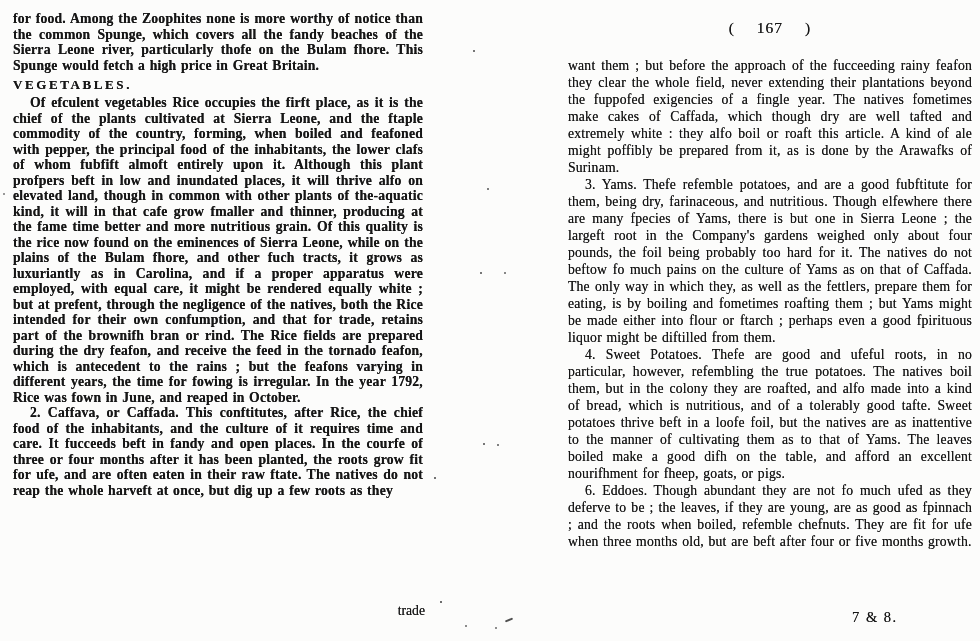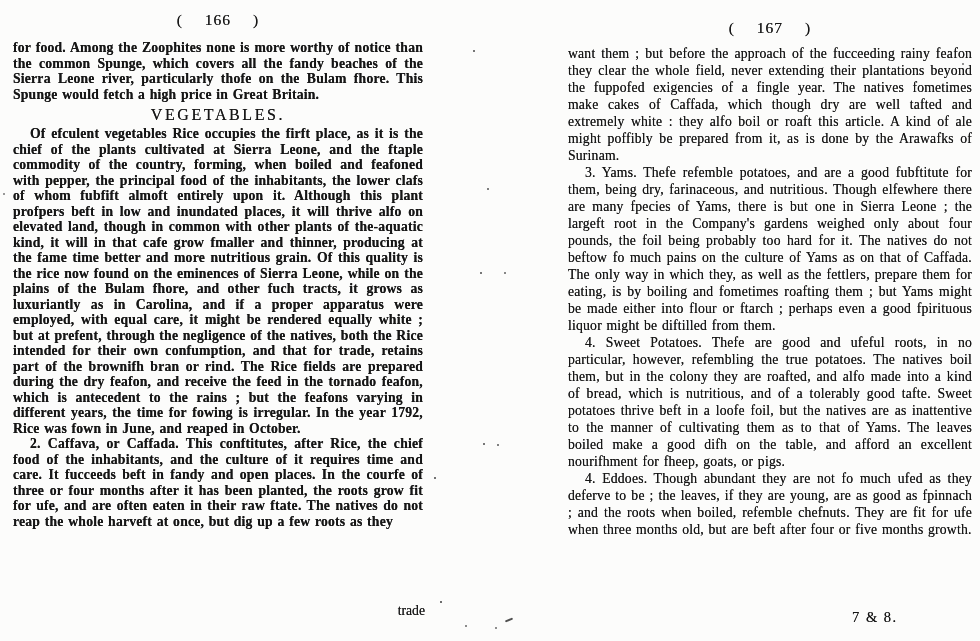--- a/index.html
+++ b/index.html
@@ -19,39 +19,39 @@
   .page-right { left: 568px; top: 19px;  width: 404px; height: 614px; overflow: hidden; }
 
   .folio {
     text-align: center;
     font-size: 15.5px;
     letter-spacing: 1px;
     word-spacing: 17px;
     text-shadow: 0 0 0.4px rgba(20,20,20,0.75);
   }
   .page-left  .folio { margin-bottom: 11px; }
-  .page-right .folio { margin-bottom: 8px; text-align: center; }
+  .page-right .folio { margin-bottom: 20px; text-align: center; }
 
   .para {
     margin: 0;
     text-align: justify;
     font-size: 13.7px;
     letter-spacing: 0.2px;
     word-spacing: 1px;
     text-shadow: 0 0 0.45px rgba(20,20,20,0.8);
   }
   .page-left  .para { line-height: 15.5px; font-weight: bold; }
   .page-right .para { line-height: 17px; }
   .indent { text-indent: 17px; }
 
   .heading {
     margin: 4px 0 2px 0;
-    font-size: 16px;
-    font-weight: normal;
-    text-align: center;
+    font-size: 13px;
+    font-weight: bold;
+    text-align: left;
     letter-spacing: 2.6px;
     text-shadow: 0 0 0.45px rgba(20,20,20,0.8);
   }
 
   .catchword {
     position: absolute;
     left: 330px; top: 603px; width: 95px;
     text-align: right;
     font-size: 13.7px;
     text-shadow: 0 0 0.45px rgba(20,20,20,0.8);
@@ -87,33 +87,32 @@
     width: 8px; height: 2px; background: #4f4f4f;
     transform: rotate(-22deg); border-radius: 1px;
   }
 </style>
 </head>
 <body>
 
 <div class="sheet">
 
   <div class="page page-left">
-    <div class="folio">( 166 )</div>
     <p class="para">for food.  Among the Zoophites none is more worthy of notice than the common Spunge, which covers all the fandy beaches of the Sierra Leone river, particularly thofe on the Bulam fhore.  This Spunge would fetch a high price in Great Britain.</p>
     <h2 class="heading">VEGETABLES.</h2>
     <p class="para indent">Of efculent vegetables Rice occupies the firft place, as it is the chief of the plants cultivated at Sierra Leone, and the ftaple commodity of the country, forming, when boiled and feafoned with pepper, the principal food of the inhabitants, the lower clafs of whom fubfift almoft entirely upon it.  Although this plant profpers beft in low and inundated places, it will thrive alfo on elevated land, though in common with other plants of the-aquatic kind, it will in that cafe grow fmaller and thinner, producing at the fame time better and more nutritious grain.  Of this quality is the rice now found on the eminences of Sierra Leone, while on the plains of the Bulam fhore, and other fuch tracts, it grows as luxuriantly as in Carolina, and if a proper apparatus were employed, with equal care, it might be rendered equally white ; but at prefent, through the negligence of the natives, both the Rice intended for their own confumption, and that for trade, retains part of the brownifh bran or rind.  The Rice fields are prepared during the dry feafon, and receive the feed in the tornado feafon, which is antecedent to the rains ; but the feafons varying in different years, the time for fowing is irregular.  In the year 1792, Rice was fown in June, and reaped in October.</p>
     <p class="para indent">2. Caffava, or Caffada.  This conftitutes, after Rice, the chief food of the inhabitants, and the culture of it requires time and care.  It fucceeds beft in fandy and open places.  In the courfe of three or four months after it has been planted, the roots grow fit for ufe, and are often eaten in their raw ftate.  The natives do not reap the whole harveft at once, but dig up a few roots as they</p>
   </div>
 
   <div class="page page-right">
     <div class="folio">( 167 )</div>
     <p class="para">want them ; but before the approach of the fucceeding rainy feafon they clear the whole field, never extending their plantations beyond the fuppofed exigencies of a fingle year.  The natives fometimes make cakes of Caffada, which though dry are well tafted and extremely white : they alfo boil or roaft this article.  A kind of ale might poffibly be prepared from it, as is done by the Arawafks of Surinam.</p>
     <p class="para indent">3. Yams.  Thefe refemble potatoes, and are a good fubftitute for them, being dry, farinaceous, and nutritious.  Though elfewhere there are many fpecies of Yams, there is but one in Sierra Leone ; the largeft root in the Company's gardens weighed only about four pounds, the foil being probably too hard for it.  The natives do not beftow fo much pains on the culture of Yams as on that of Caffada.  The only way in which they, as well as the fettlers, prepare them for eating, is by boiling and fometimes roafting them ; but Yams might be made either into flour or ftarch ; perhaps even a good fpirituous liquor might be diftilled from them.</p>
     <p class="para indent">4. Sweet Potatoes.  Thefe are good and ufeful roots, in no particular, however, refembling the true potatoes. The natives boil them, but in the colony they are roafted, and alfo made into a kind of bread, which is nutritious, and of a tolerably good tafte.  Sweet potatoes thrive beft in a loofe foil, but the natives are as inattentive to the manner of cultivating them as to that of Yams.  The leaves boiled make a good difh on the table, and afford an excellent nourifhment for fheep, goats, or pigs.</p>
-    <p class="para indent">4. Eddoes.  Though abundant they are not fo much ufed as they deferve to be ; the leaves, if they are young, are as good as fpinnach ; and the roots when boiled, refemble chefnuts.  They are fit for ufe when three months old, but are beft after four or five months growth.</p>
+    <p class="para indent">6. Eddoes.  Though abundant they are not fo much ufed as they deferve to be ; the leaves, if they are young, are as good as fpinnach ; and the roots when boiled, refemble chefnuts.  They are fit for ufe when three months old, but are beft after four or five months growth.</p>
   </div>
 
   <div class="catchword">trade</div>
 
   <div class="signature">7 &amp; 8.</div>
 
   <div class="specks"></div>
   <div class="smudge"></div>
 
 </div>

